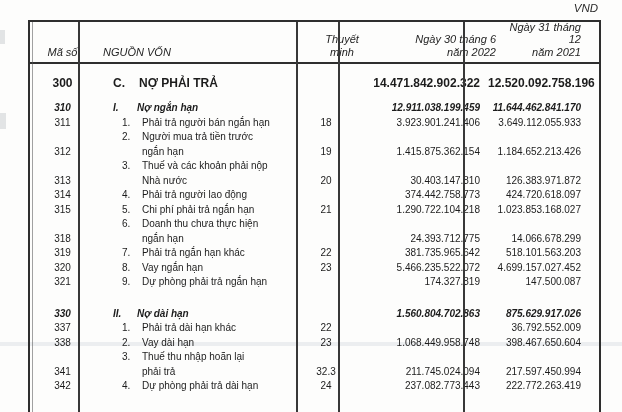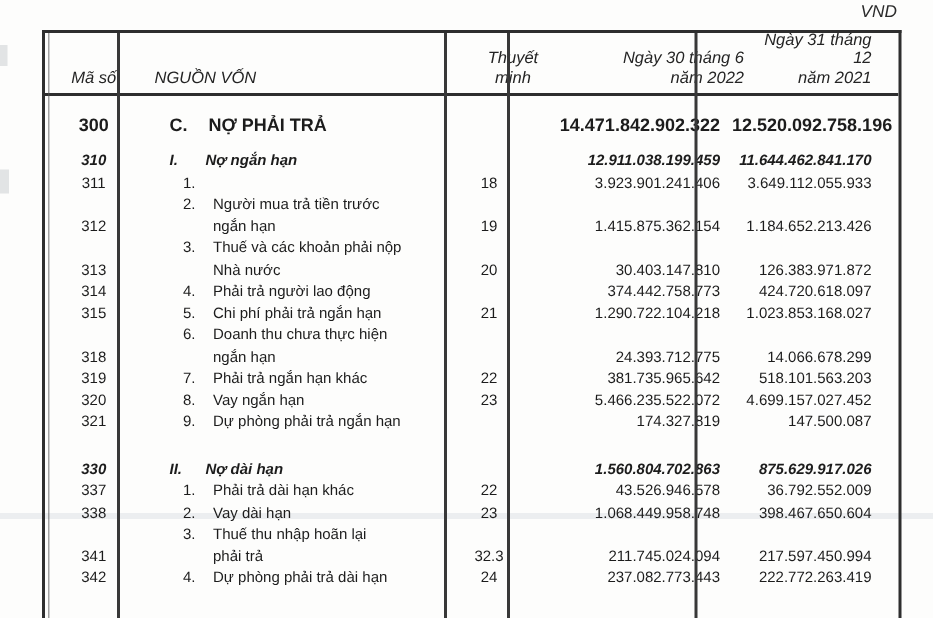--- a/index.html
+++ b/index.html
@@ -117,20 +117,21 @@
           <span class="txt">Nợ ngắn hạn</span>
         </div>
     <div class="cell note"></div>
     <div class="cell v1">12.911.038.199.459</div>
     <div class="cell v2">11.644.462.841.170</div>
   </div>
       <div class="line ind1">
     <div class="cell code">311</div>
     <div class="cell label">
           <span class="pfx">1.</span>
+          <span class="txt">Phải trả người bán ngắn hạn</span>
         </div>
     <div class="cell note">18</div>
     <div class="cell v1">3.923.901.241.406</div>
     <div class="cell v2">3.649.112.055.933</div>
   </div>
       <div class="line ind1">
     <div class="cell code"></div>
     <div class="cell label">
           <span class="pfx">2.</span>
           <span class="txt">Người mua trả tiền trước</span>
@@ -246,21 +247,20 @@
     <div class="cell v1">1.560.804.702.863</div>
     <div class="cell v2">875.629.917.026</div>
   </div>
       <div class="line ind1">
     <div class="cell code">337</div>
     <div class="cell label">
           <span class="pfx">1.</span>
           <span class="txt">Phải trả dài hạn khác</span>
         </div>
     <div class="cell note">22</div>
-    <div class="cell v1">43.526.946.578</div>
     <div class="cell v2">36.792.552.009</div>
   </div>
       <div class="line ind1">
     <div class="cell code">338</div>
     <div class="cell label">
           <span class="pfx">2.</span>
           <span class="txt">Vay dài hạn</span>
         </div>
     <div class="cell note">23</div>
     <div class="cell v1">1.068.449.958.748</div>

